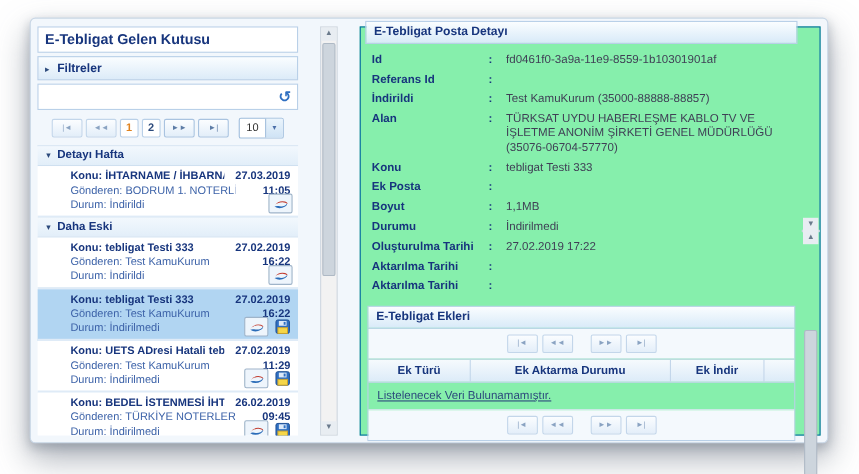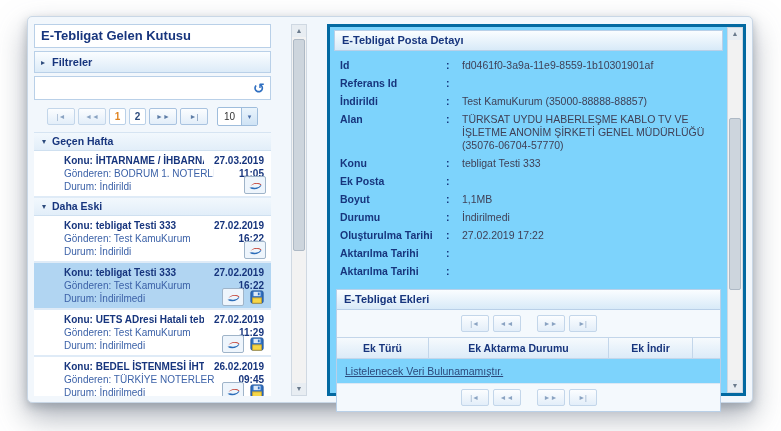--- a/index.html
+++ b/index.html
@@ -51,21 +51,21 @@
     background:#eef5fc;border:1px solid #9fb4c9;border-radius:2px;cursor:pointer;}
   .icon-plain{width:18px;height:16px;display:flex;align-items:center;justify-content:center;cursor:pointer;}
   
   .vscroll{width:14px;background:#f2f2f2;border:1px solid #cfd8e2;position:relative;flex:none;}
   .vscroll .arr{position:absolute;left:0;width:100%;height:12px;font-size:7px;text-align:center;
     line-height:12px;color:#6a7a8c;background:#e8edf2;cursor:pointer;}
   .vscroll .arr.up{top:0;} .vscroll .arr.dn{bottom:0;}
   .vscroll .thumb{position:absolute;left:1px;width:10px;background:#cdd5dd;border:1px solid #aeb9c5;
     border-radius:2px;cursor:grab;}
   
-  .right-panel{flex:1;background:#7dd3fc;border:3px solid #0369a1;display:flex;min-width:0;}
+  .right-panel{flex:1;background:#86efac;border:1px solid #0369a1;display:flex;min-width:0;align-items:center;}
   .rp-content{flex:1;display:flex;flex-direction:column;min-width:0;padding:3px 4px;}
   .rp-title{background:linear-gradient(#fafdff,#d8eaf8);border:1px solid #b9d0e8;color:#17357d;
     font-weight:bold;font-size:11px;padding:3px 7px;height:13px;line-height:13px;flex:none;}
   .fields{padding:8px 4px 4px 6px;flex:none;}
   .field{display:flex;margin-bottom:5px;}
   .f-label{width:106px;flex:none;color:#17357d;font-weight:bold;font-size:10.5px;line-height:13px;}
   .f-colon{width:16px;flex:none;color:#17357d;font-weight:bold;font-size:10.5px;line-height:13px;}
   .f-value{flex:1;color:#3f3f55;font-weight:normal;font-size:10.5px;line-height:13px;min-width:0;}
   .attach{border:1px solid #b9d0e8;margin:2px 2px 0 2px;}
   .attach-title{background:linear-gradient(#fafdff,#d8eaf8);border-bottom:1px solid #b9d0e8;
@@ -110,21 +110,21 @@
       <span class="psize">
         <span class="val">10</span>
         <span class="dd">▾</span>
       </span>
     </div>
 
     <div class="list">
 
       <div class="group-hdr">
         <span class="tri">▾</span>
-        <span>Geçen Hafta</span>
+        <span>Detayı Hafta</span>
       </div>
 
       <div class="item">
         <div class="i-konu">Konu: İHTARNAME / İHBARNAME</div>
         <div class="i-line">Gönderen: BODRUM 1. NOTERLİĞİ</div>
         <div class="i-line">Durum: İndirildi</div>
         <div class="i-date">27.03.2019</div>
         <div class="i-time">11:05</div>
         <div class="i-icons">
           <span class="icon-btn">

